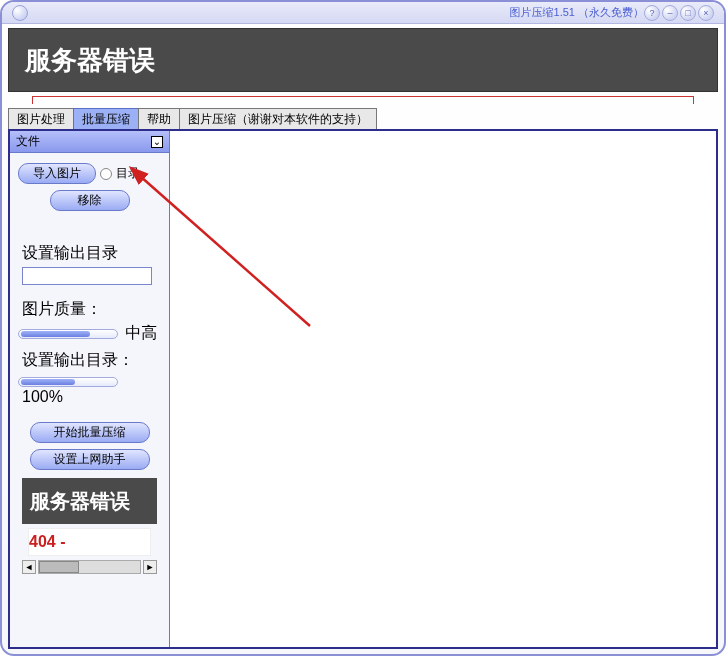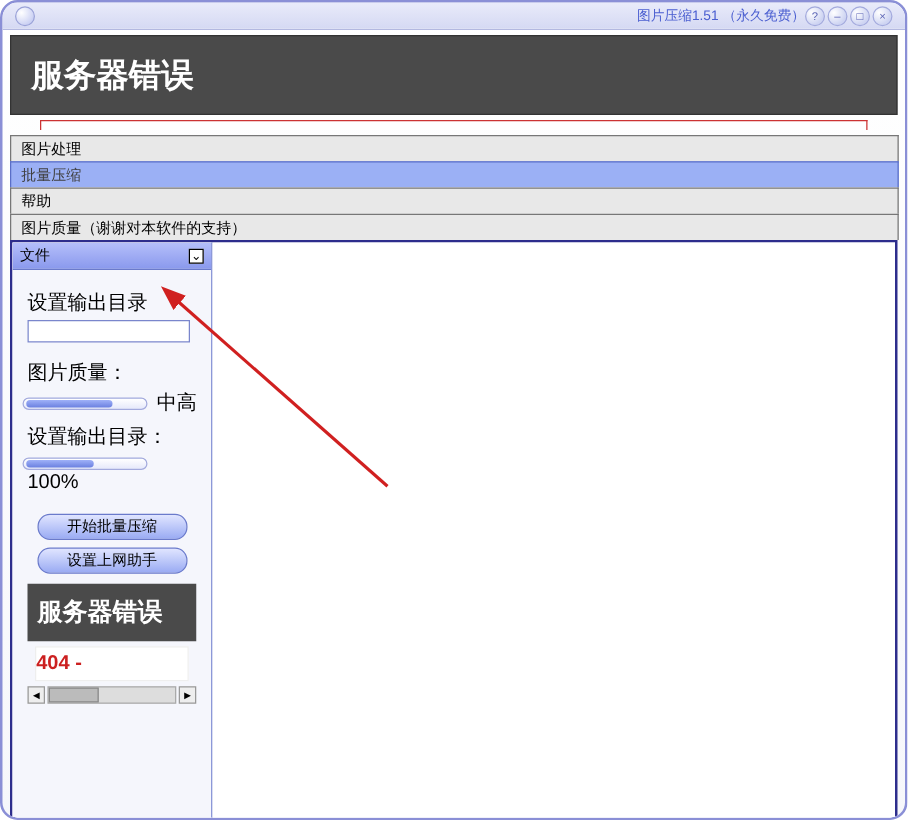--- a/index.html
+++ b/index.html
@@ -48,33 +48,32 @@
 .red-truncated {
   margin: 4px 30px 0 30px; height: 8px;
   border: 1px solid #cc3333; border-bottom: none;
   background:#fff;
 }
 
 .tabbar {
   display: flex;
   margin: 4px 6px 0 6px;
   font-size: 12px;
-  flex-direction: column;
 }
 .tab {
   padding: 2px 8px 1px 8px;
   border: 1px solid #777;
   border-bottom: none;
   background: #e8e8e8;
   margin-right: -1px;
   cursor: pointer;
 }
 .tab.active {
   background: #9bb0f5;
-  color: #404040;
+  color: #000000;
   border-color: #5a6ec7;
 }
 .tab.wide { flex:0 0 auto; }
 
 .workspace {
   display: flex;
   margin: 0 6px 6px 6px;
   border: 2px solid #2d2d8c;
   height: 520px;
   background: #fff;
@@ -192,30 +191,38 @@
 
   <div class="error-banner">
     <h1>服务器错误</h1>
   </div>
   <div class="red-truncated"></div>
 
   <div class="tabbar">
     <div class="tab">图片处理</div>
     <div class="tab active">批量压缩</div>
     <div class="tab">帮助</div>
-    <div class="tab wide">图片质量（谢谢对本软件的支持）</div>
+    <div class="tab wide">图片压缩（谢谢对本软件的支持）</div>
   </div>
 
   <div class="workspace">
 
     <div class="sidebar">
 
       <div class="panel-header">
         <span>文件</span>
         <span class="toggle">⌄</span>
+      </div>
+      <div class="panel-body">
+        <div class="radio-row">
+          <span class="pill-btn">导入图片</span>
+          <span class="radio-dot"></span>
+          <span>目录</span>
+        </div>
+        <span class="pill-btn wide" style="width:80px">移除</span>
       </div>
 
       <div class="panel-body">
         <div class="field-label">设置输出目录</div>
         <input class="text-input" value="" style="">
 
         <div class="field-label">图片质量：</div>
         <span class="slider"><span class="fill" style="width:70%"></span></span>
         <span class="slider-label">中高</span>
 

